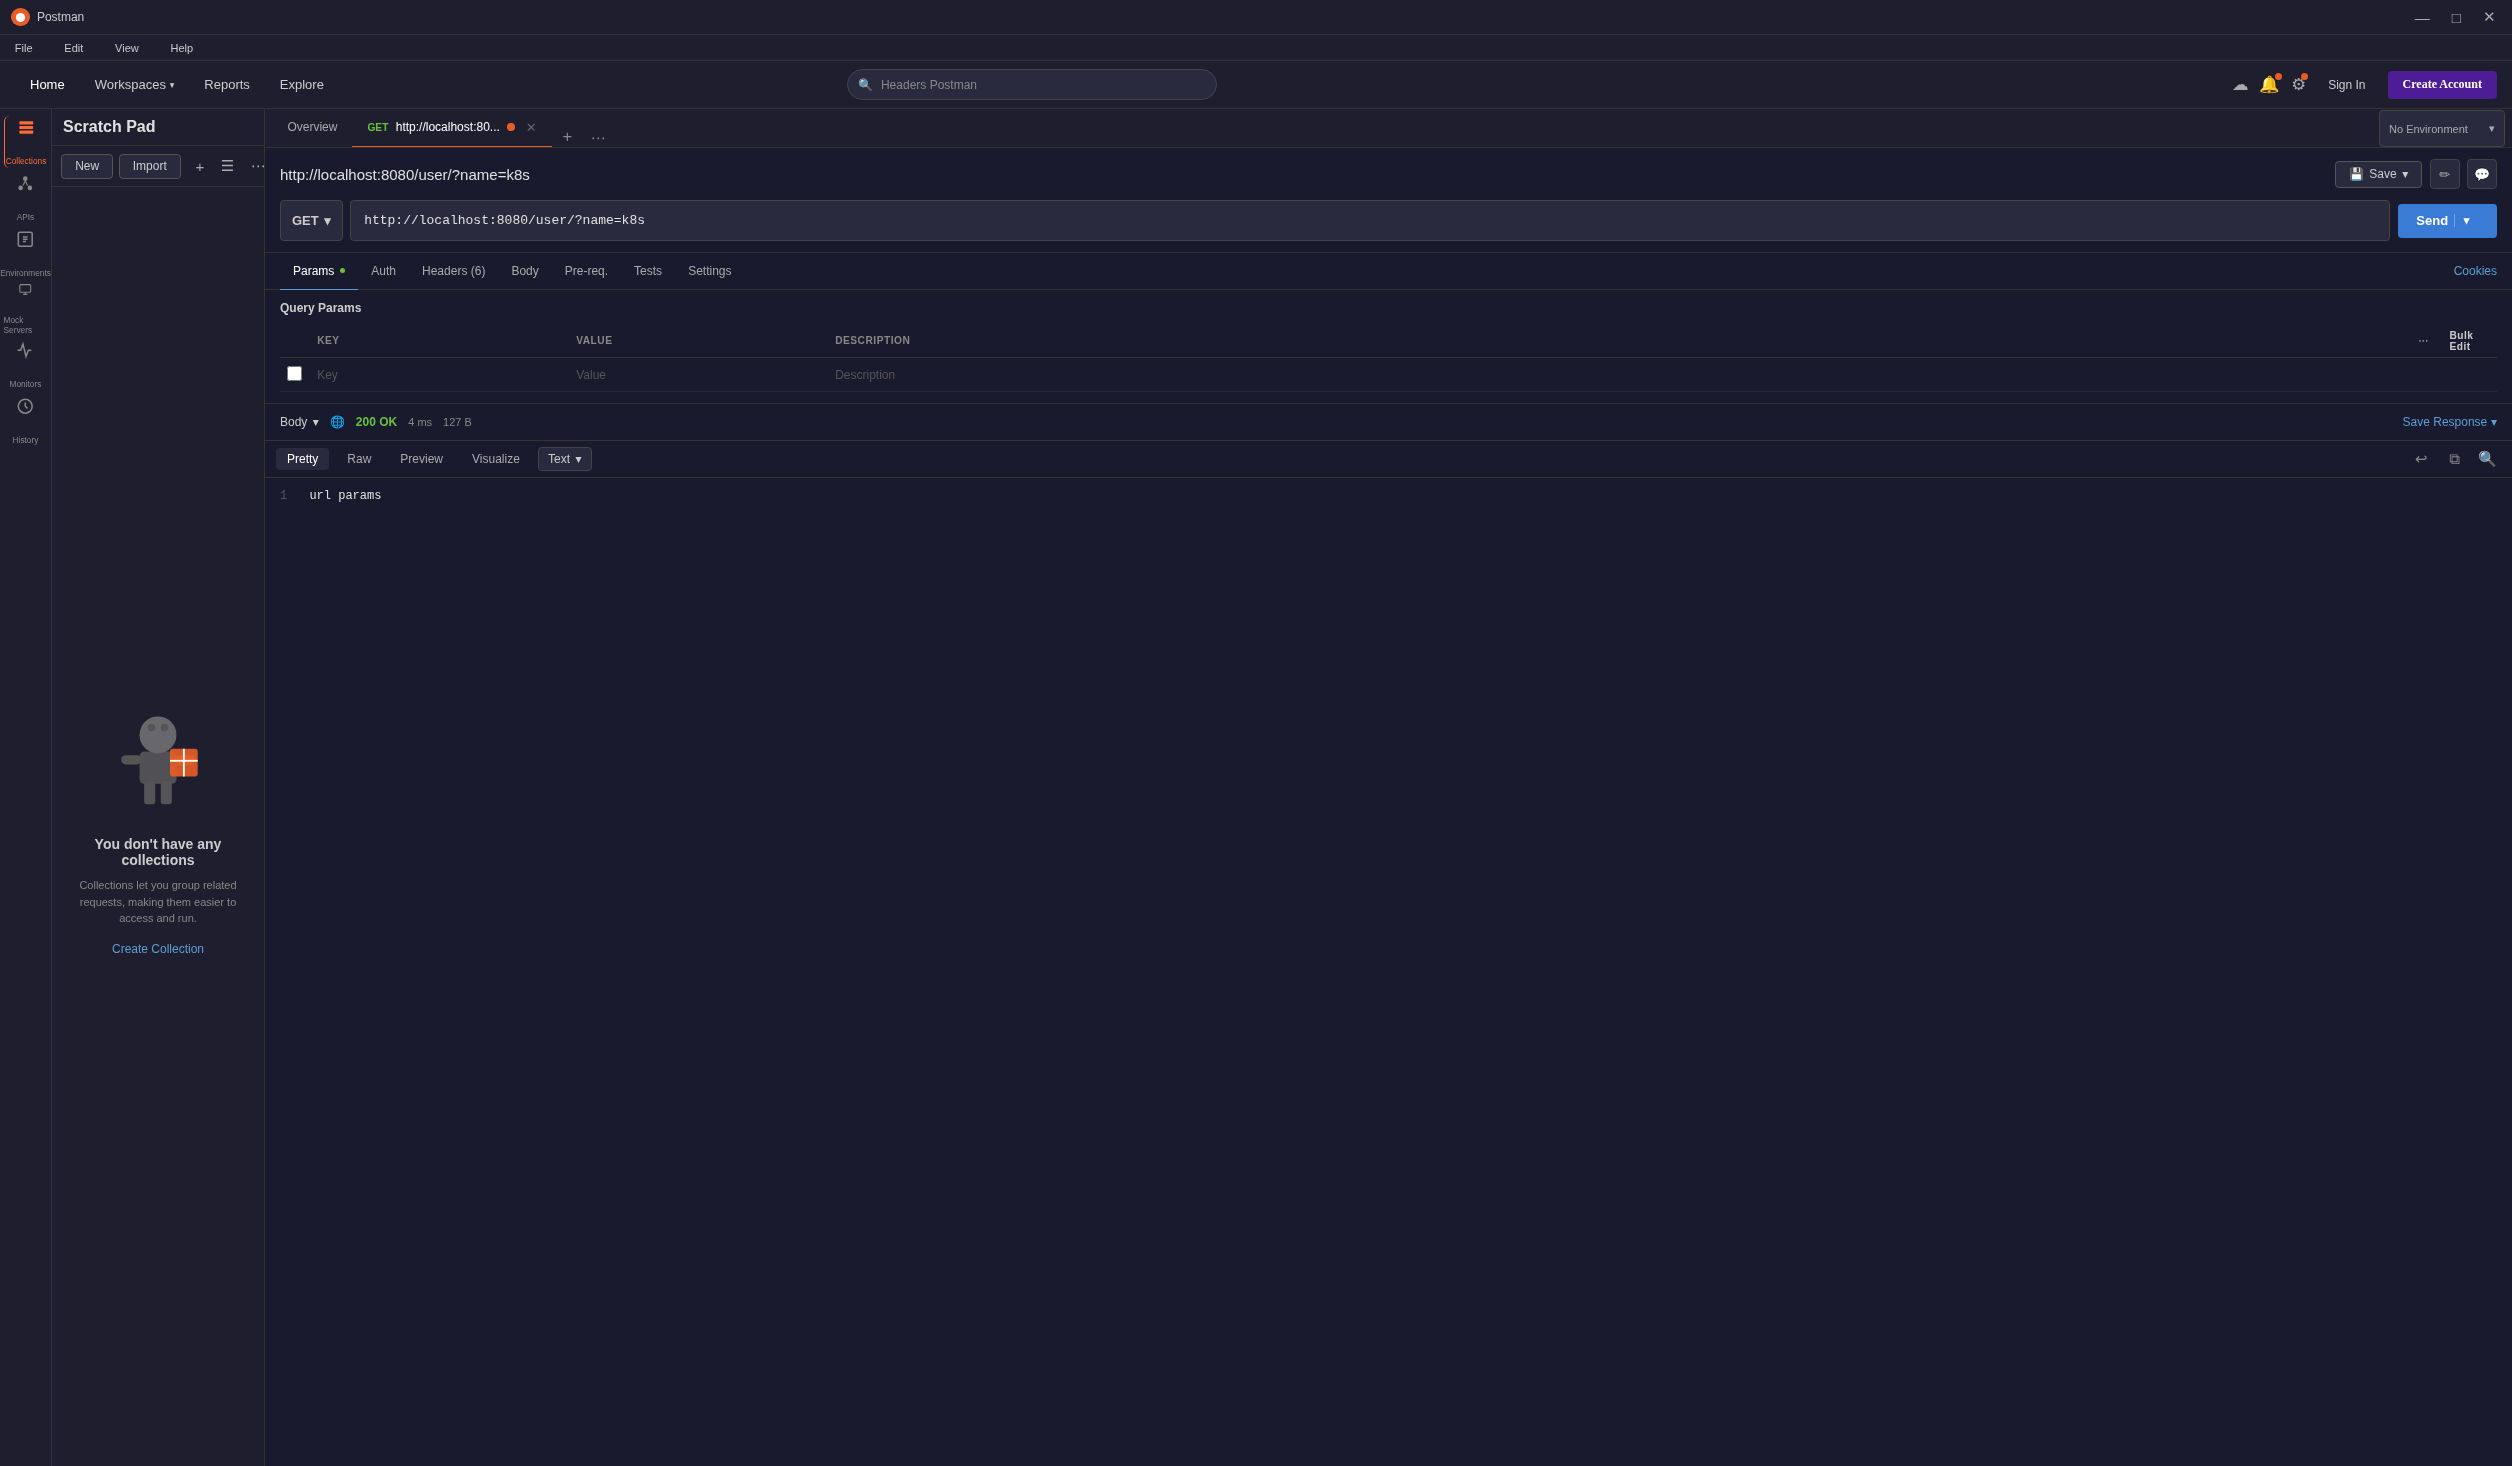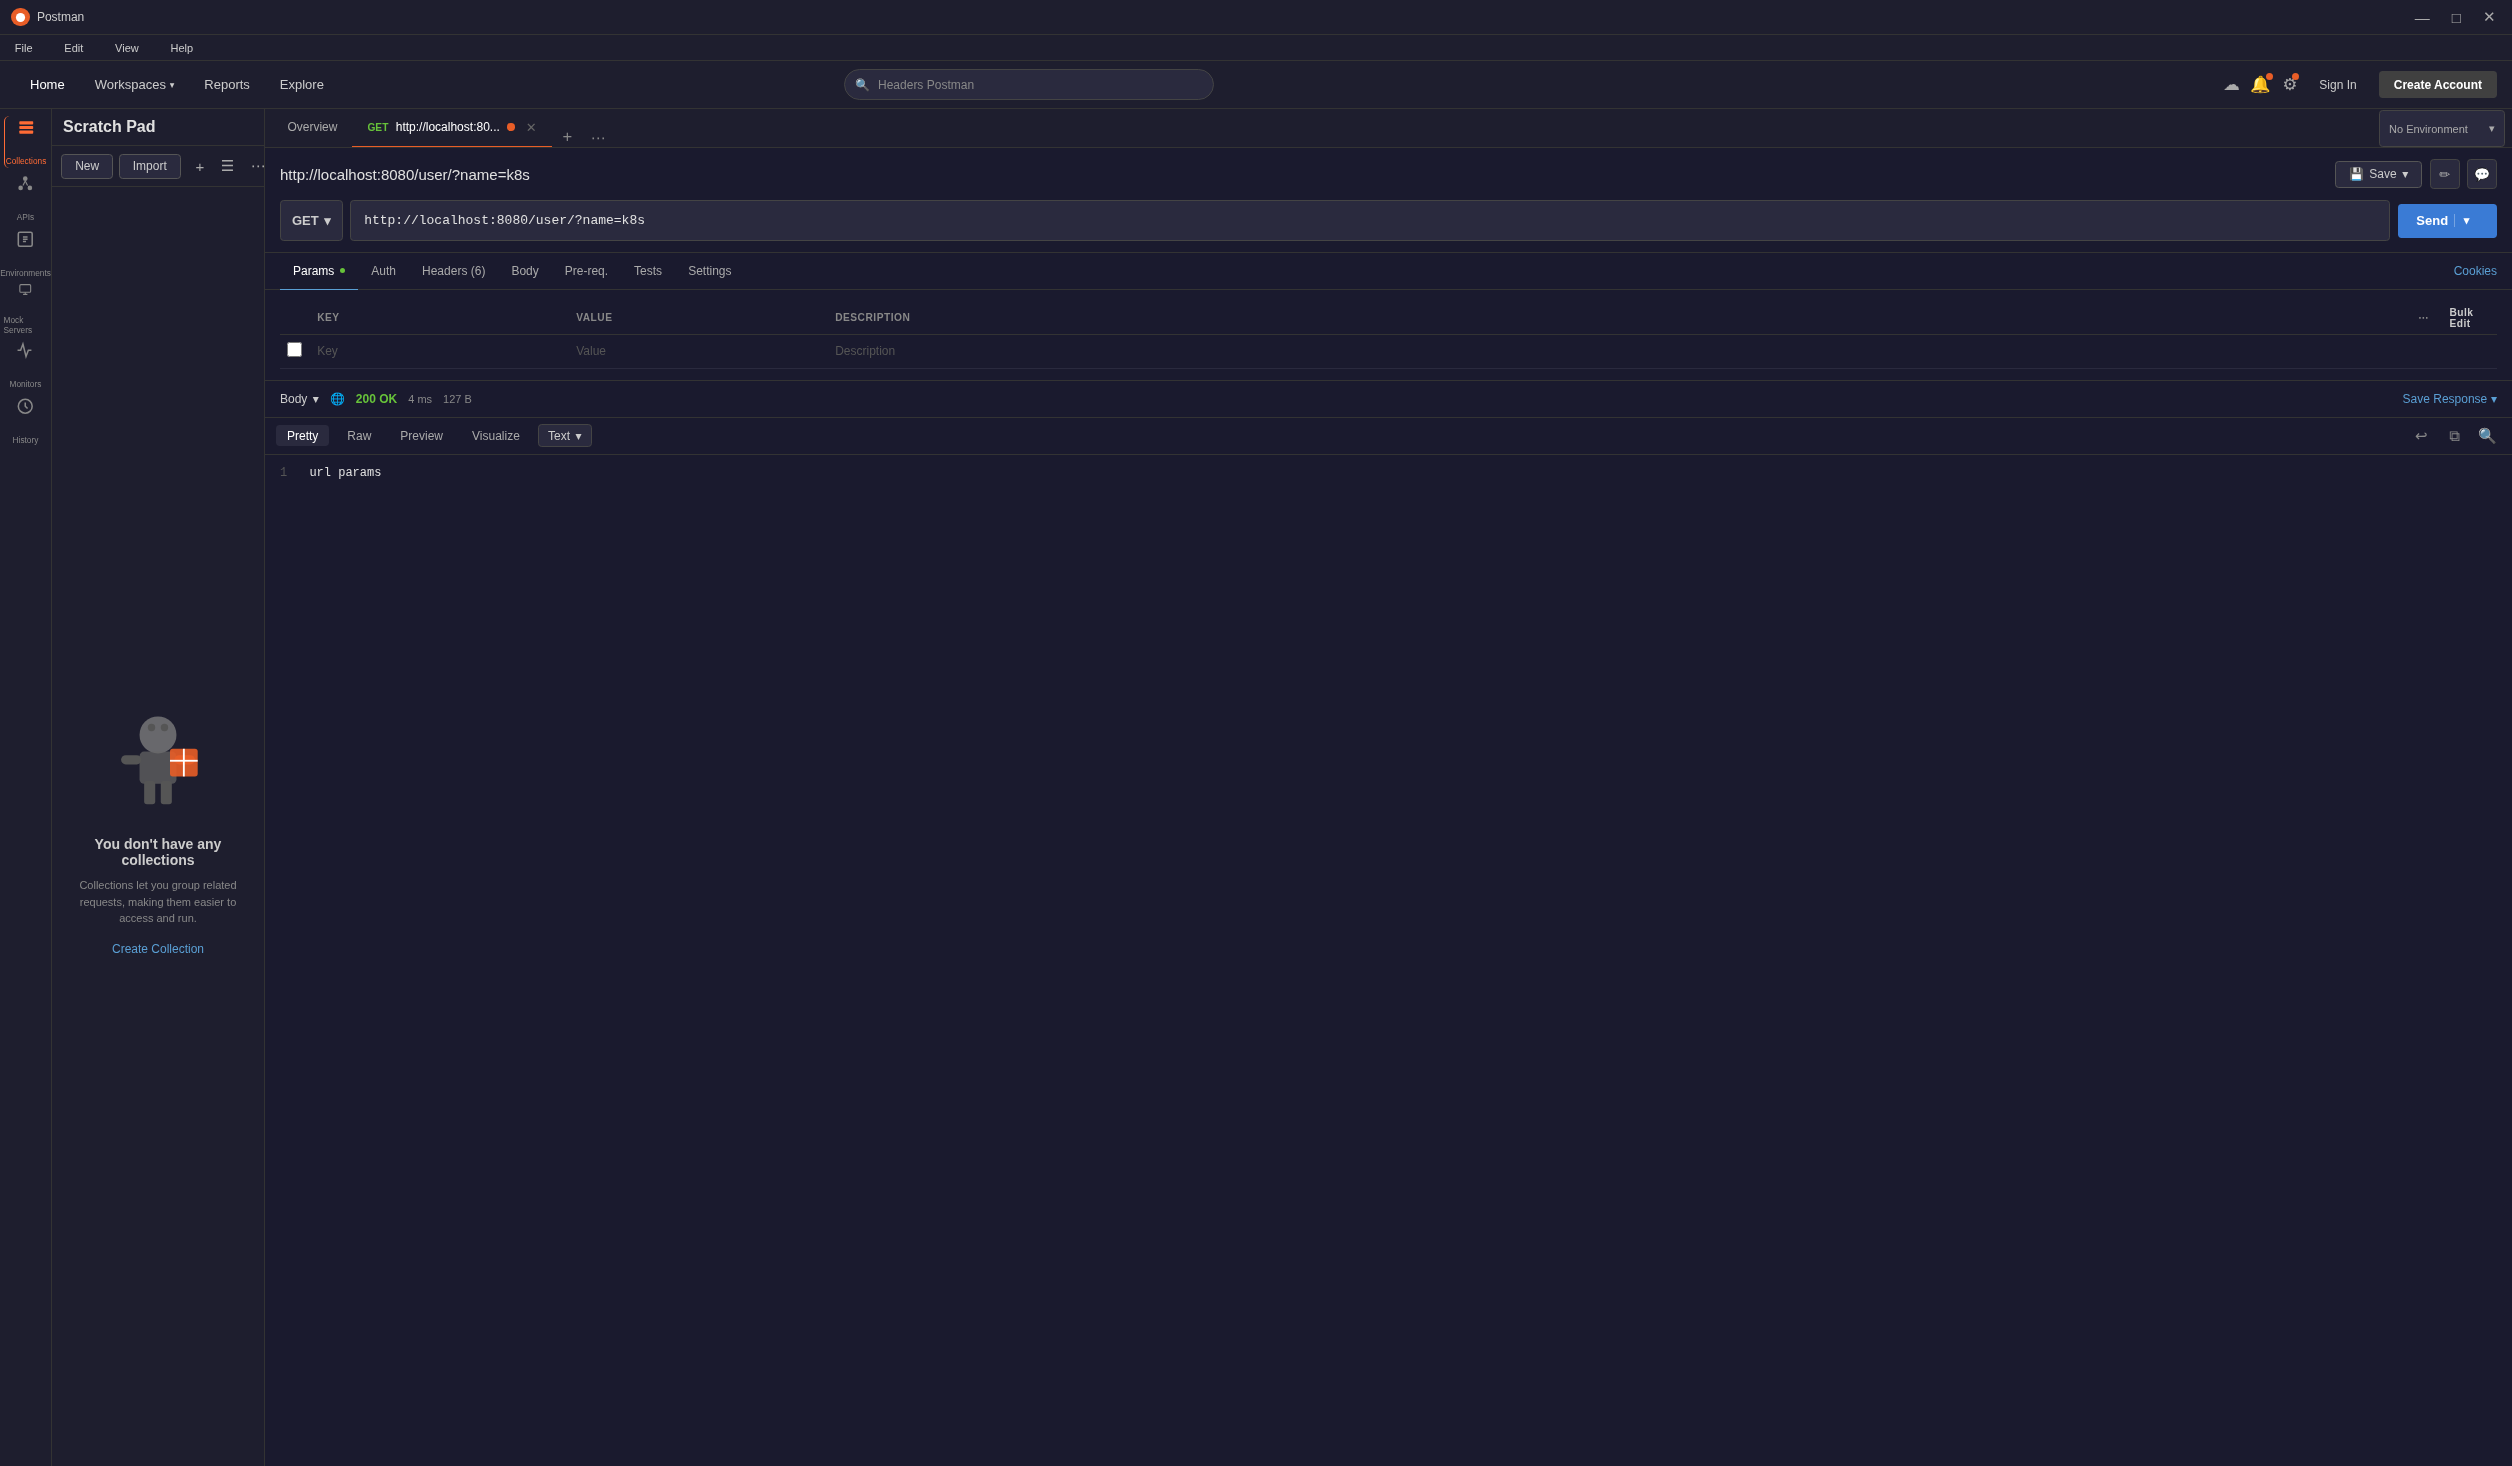--- a/index.html
+++ b/index.html
@@ -17,21 +17,21 @@
     .menubar-item { color: #ccc; font-size: 11px; padding: 2.8px 7.4px; cursor: pointer; border-radius: 2.8px; }
 
     
     .topnav { background: #1e1e2e; height: 48px; display: flex; align-items: center; padding: 0 15px; border-bottom: 0.9px solid #333; gap: 0; }
     .nav-item { color: #ccc; font-size: 13px; padding: 5.5px 15px; cursor: pointer; border-radius: 3.7px; display: flex; align-items: center; gap: 3.7px; }
     .nav-item.active { color: #fff; }
     .search-bar { flex: 1; max-width: 370px; margin: 0 auto; background: #2a2a3e; border: 0.9px solid #444; border-radius: 18.5px; height: 31px; display: flex; align-items: center; padding: 0 11px; gap: 7.4px; cursor: text; }
     .search-bar span { color: #888; font-size: 12px; }
     .nav-right { margin-left: auto; display: flex; align-items: center; gap: 11px; }
     .sign-in-btn { color: #ccc; font-size: 12px; cursor: pointer; padding: 5.5px 11px; }
-    .create-account-btn { background: #404040; color: white; border: none; border-radius: 3.7px; padding: 6.5px 15px; font-size: 12px; cursor: pointer; font-weight: 600; }
+    .create-account-btn { background: #4c1d95; color: white; border: none; border-radius: 3.7px; padding: 6.5px 15px; font-size: 12px; cursor: pointer; font-weight: 600; font-family: Liberation Serif, serif; }
     .nav-icon { color: #aaa; font-size: 16.6px; cursor: pointer; position: relative; }
 
     
     .main { display: flex; height: calc(100vh - 109px); }
 
     
     .sidebar-icons { width: 52px; background: #1e1e2e; border-right: 0.9px solid #333; display: flex; flex-direction: column; align-items: center; padding-top: 7.4px; gap: 3.7px; }
     .sidebar-icon-item { width: 44px; height: 52px; display: flex; flex-direction: column; align-items: center; justify-content: center; cursor: pointer; border-radius: 5.5px; gap: 19px; color: #888; font-size: 8.3px; }
     .sidebar-icon-item.active { color: #ff6b35; border-left: 1.8px solid #ff6b35; }
     .sidebar-icon-item svg { width: 18.5px; height: 18.5px; }
@@ -315,20 +315,21 @@
       <div class="params-tab">Auth</div>
       <div class="params-tab">Headers (6)</div>
       <div class="params-tab">Body</div>
       <div class="params-tab">Pre-req.</div>
       <div class="params-tab">Tests</div>
       <div class="params-tab">Settings</div>
       <span class="cookies-link">Cookies</span>
     </div>
 
     <div class="query-section">
+      <div class="query-label">Query Params</div>
       <table class="params-table">
         <thead>
           <tr>
             <th style="width:28px;"></th>
             <th class="key-col">KEY</th>
             <th class="val-col">VALUE</th>
             <th class="desc-col">DESCRIPTION</th>
             <th style="width:37px; text-align:center;">⋯</th>
             <th class="action-col" style="color:#ccc; font-weight:600; cursor:pointer;">Bulk Edit</th>
           </tr>

